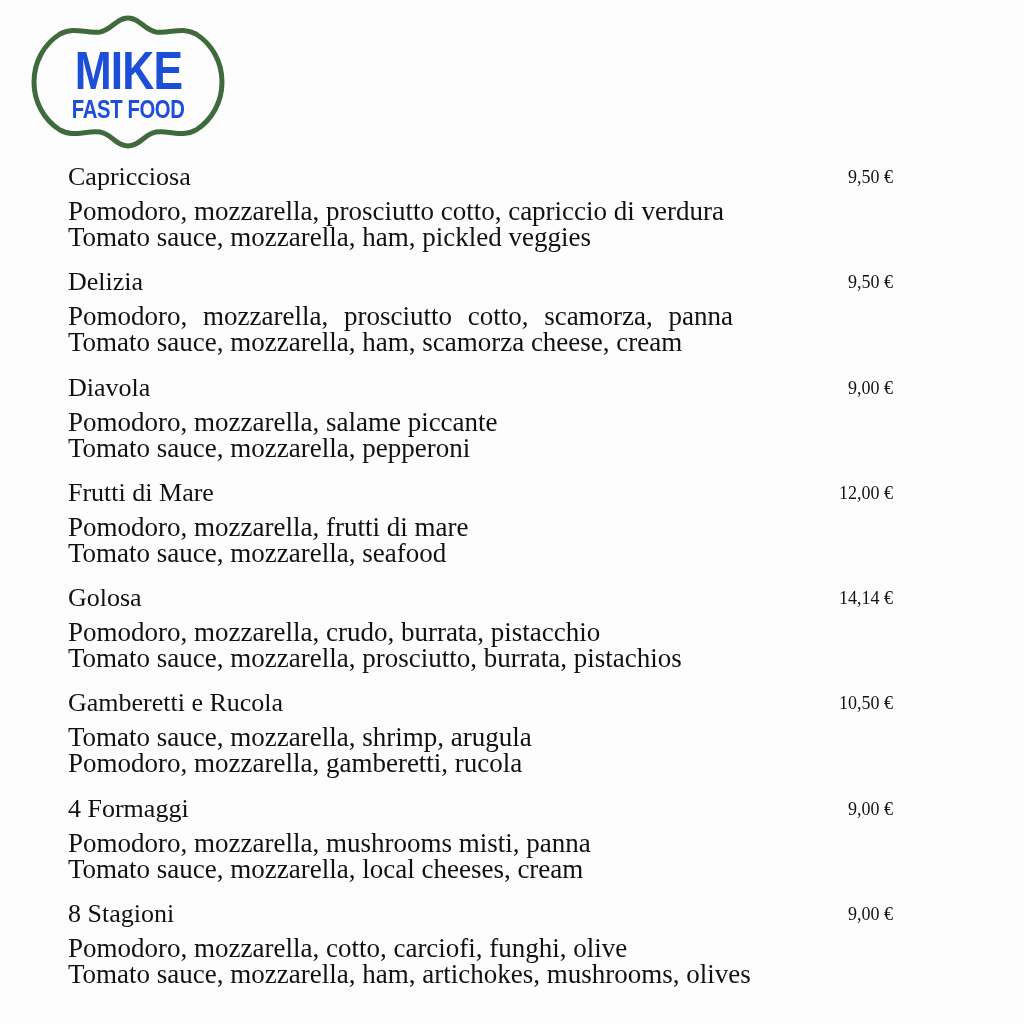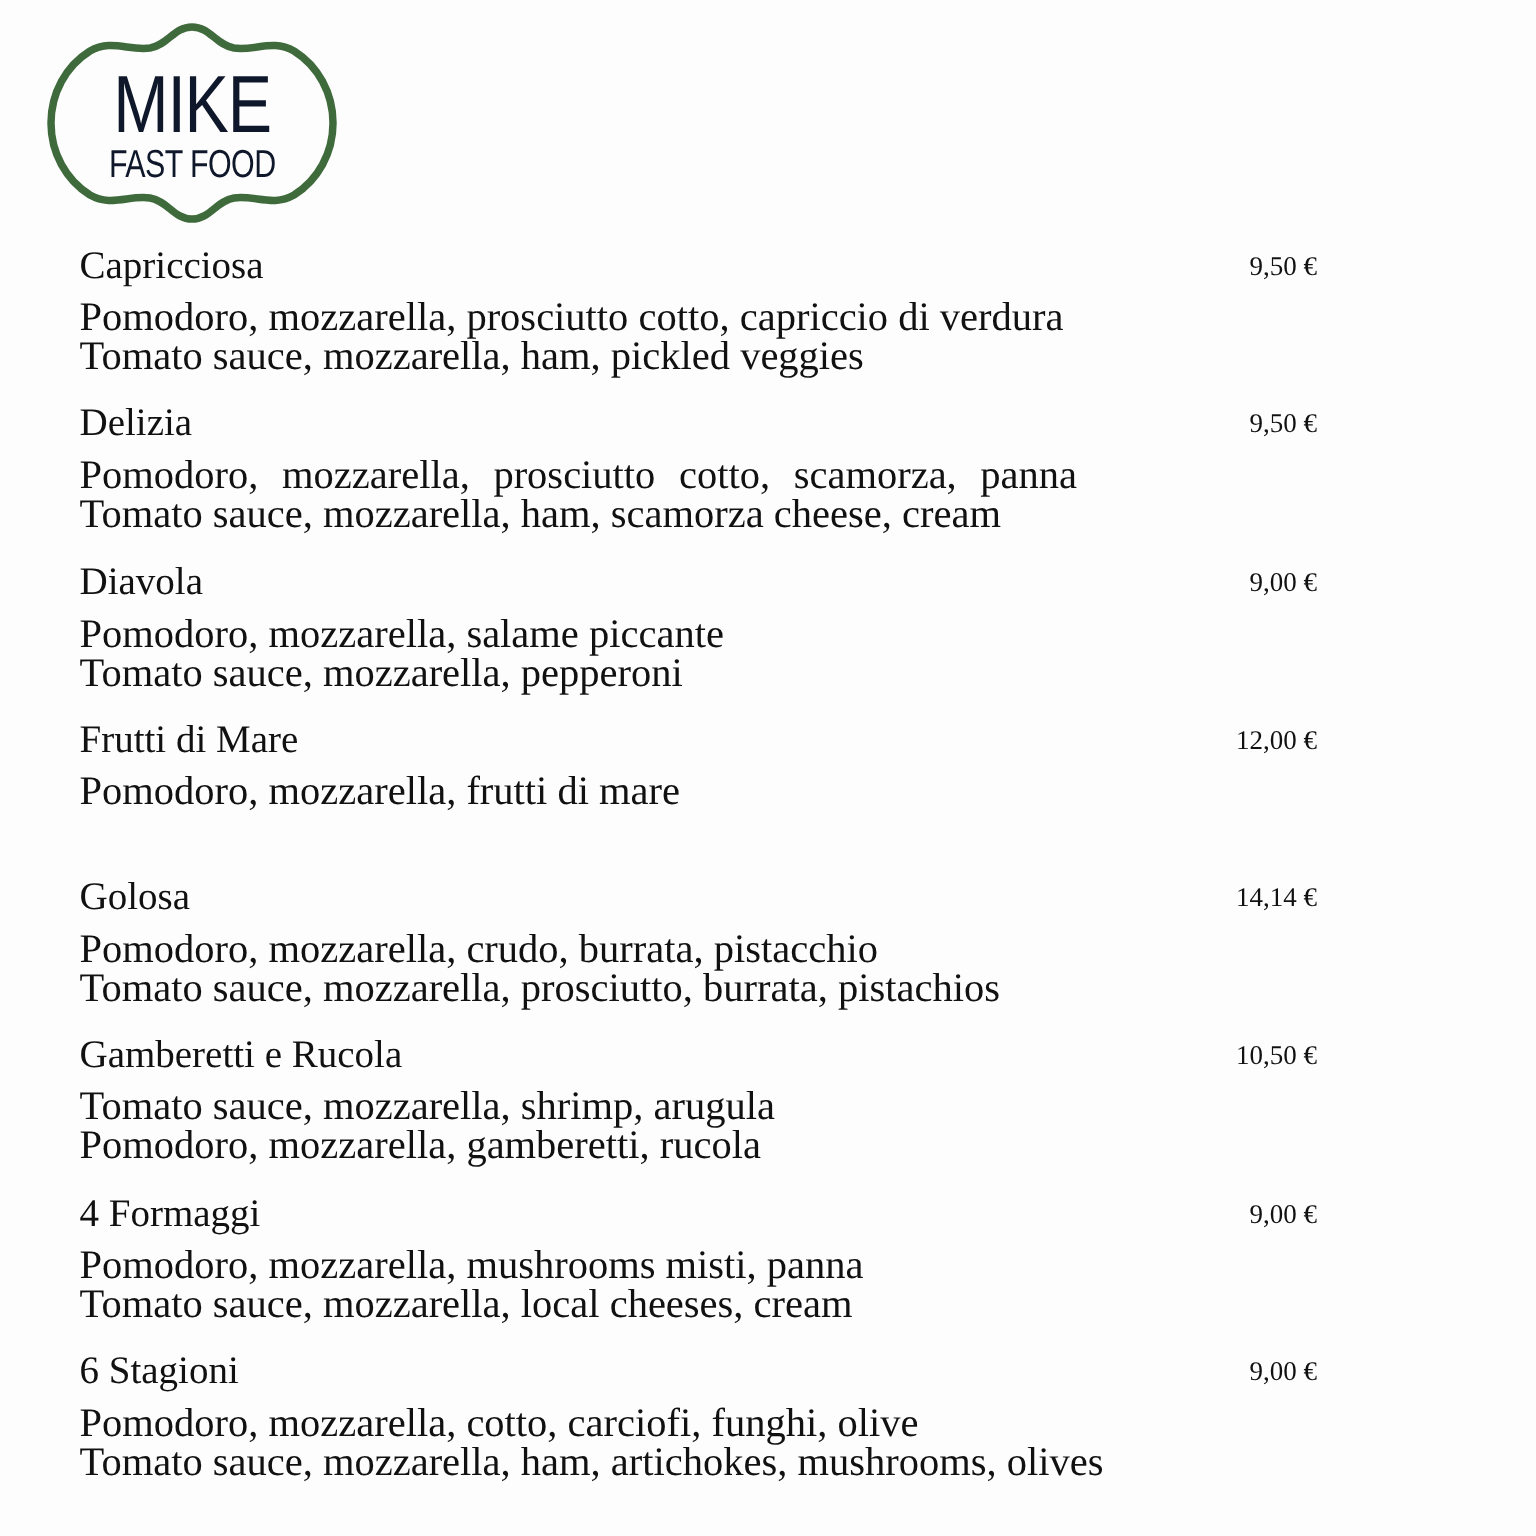--- a/index.html
+++ b/index.html
@@ -11,33 +11,33 @@
       position: relative;
     }
     .logo {
       position: absolute; left: 30px; top: 12px; width: 196px; height: 140px;
     }
     .logo svg { position: absolute; left: 0; top: 0; }
     .logo-text {
       position: absolute; left: 0; top: 0; width: 196px; height: 140px;
       display: flex; flex-direction: column; align-items: center; justify-content: center;
       font-family: "Liberation Sans", "DejaVu Sans", sans-serif;
-      font-weight: normal; color: #0f172a;
+      font-weight: bold; color: #1d4ed8;
     }
     .logo-mike {
       font-size: 54px; line-height: 48px; letter-spacing: -1px;
       transform: scaleX(0.82); transform-origin: center;
       margin-top: 4px;
     }
     .logo-sub {
       font-size: 26px; line-height: 26px; letter-spacing: -0.5px;
       transform: scaleX(0.78); transform-origin: center;
       margin-top: 2px;
     }
-    .menu { position: absolute; left: 53px; top: 160px; width: 830px; text-decoration: underline; }
+    .menu { position: absolute; left: 68px; top: 160px; width: 830px; text-decoration: underline; }
     .item { position: relative; height: 105.3px; }
     .name {
       font-size: 26px; line-height: 34px; height: 34px;
       position: absolute; left: 0; top: 0; white-space: nowrap;
     }
     .price {
       font-size: 18px; line-height: 34px;
       position: absolute; right: 5px; top: 0; white-space: nowrap;
     }
     .desc {
@@ -93,20 +93,21 @@
     <div class="desc">
       <div>Pomodoro, mozzarella, salame piccante</div>
       <div>Tomato sauce, mozzarella, pepperoni</div>
     </div>
   </div>
   <div class="item">
     <div class="name">Frutti di Mare</div>
     <div class="price">12,00 €</div>
     <div class="desc">
       <div>Pomodoro, mozzarella, frutti di mare</div>
+      <div>Tomato sauce, mozzarella, seafood</div>
     </div>
   </div>
   <div class="item">
     <div class="name">Golosa</div>
     <div class="price">14,14 €</div>
     <div class="desc">
       <div>Pomodoro, mozzarella, crudo, burrata, pistacchio</div>
       <div>Tomato sauce, mozzarella, prosciutto, burrata, pistachios</div>
     </div>
   </div>
@@ -120,20 +121,20 @@
   </div>
   <div class="item">
     <div class="name">4 Formaggi</div>
     <div class="price">9,00 €</div>
     <div class="desc">
       <div>Pomodoro, mozzarella, mushrooms misti, panna</div>
       <div>Tomato sauce, mozzarella, local cheeses, cream</div>
     </div>
   </div>
   <div class="item">
-    <div class="name">6 Stagioni</div>
+    <div class="name">8 Stagioni</div>
     <div class="price">9,00 €</div>
     <div class="desc">
       <div>Pomodoro, mozzarella, cotto, carciofi, funghi, olive</div>
       <div>Tomato sauce, mozzarella, ham, artichokes, mushrooms, olives</div>
     </div>
   </div>
 </div>
 
 </body></html>

